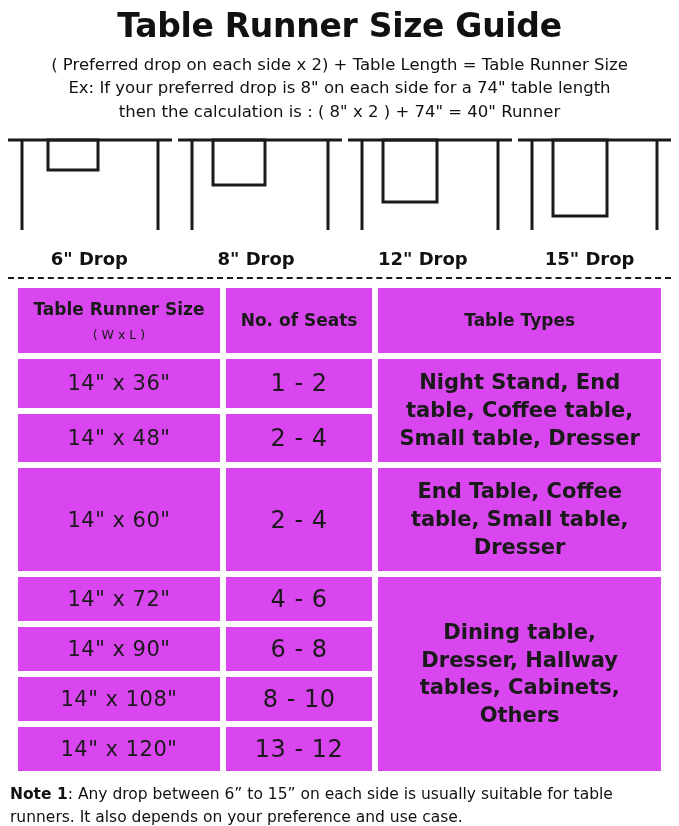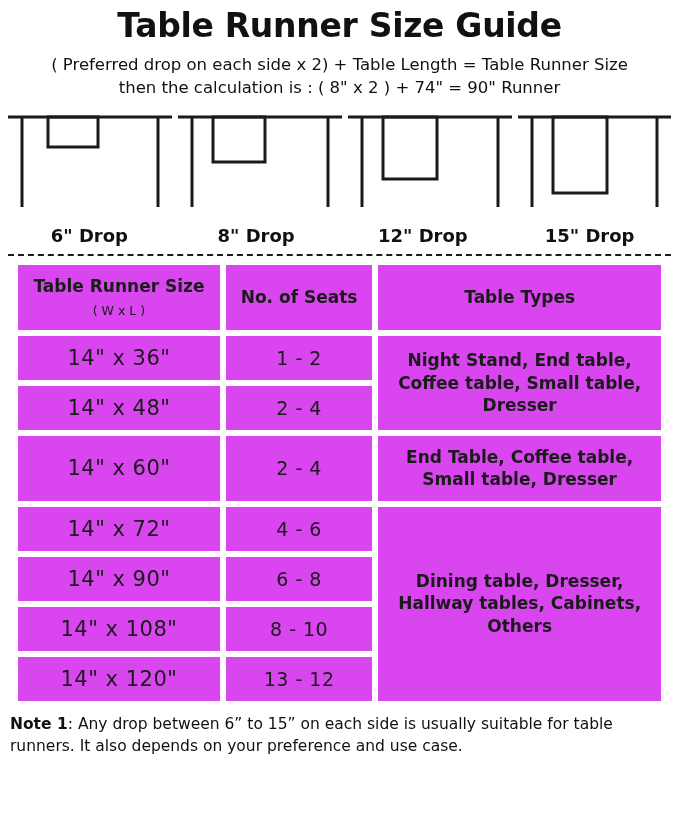--- a/index.html
+++ b/index.html
@@ -95,26 +95,26 @@
     font-size: 12.5px;
     font-weight: normal;
     margin-top: 6px;
   }
   .cell-size {
     font-size: 21px;
     padding: 10px 4px;
     letter-spacing: 0.5px;
   }
   .cell-seats {
-    font-size: 19px;
+    font-size: 24px;
     padding: 4px 4px;
     letter-spacing: 0.5px;
   }
   .cell-types {
-    font-size: 17px;
+    font-size: 21px;
     font-weight: bold;
     line-height: 1.32;
     padding: 10px 18px;
   }
 
   
   .notes {
     padding: 6px 10px 0 10px;
     font-size: 15.5px;
     line-height: 1.45;
@@ -126,21 +126,22 @@
 </style>
 </head>
 <body>
 
 <div class="page">
 
   <h1 class="title">Table Runner Size Guide</h1>
 
   <div class="formula-lines">
     <div>( Preferred drop on each side x 2) + Table Length = Table Runner Size</div>
-    <div>then the calculation is : ( 8" x 2 ) + 74" = 90" Runner</div>
+    <div>Ex: If your preferred drop is 8" on each side for a 74" table length</div>
+    <div>then the calculation is : ( 8" x 2 ) + 74" = 40" Runner</div>
   </div>
 
   <div class="diagram-wrap">
     <svg width="679" height="115" viewBox="0 0 679 115">
       <g stroke="#1a1a1a" stroke-width="3" fill="none">
 
         <line x1="8" y1="8" x2="172" y2="8"></line>
         <line x1="22" y1="8" x2="22" y2="98"></line>
         <line x1="158" y1="8" x2="158" y2="98"></line>
         <rect x="48" y="8" width="50" height="30"></rect>

